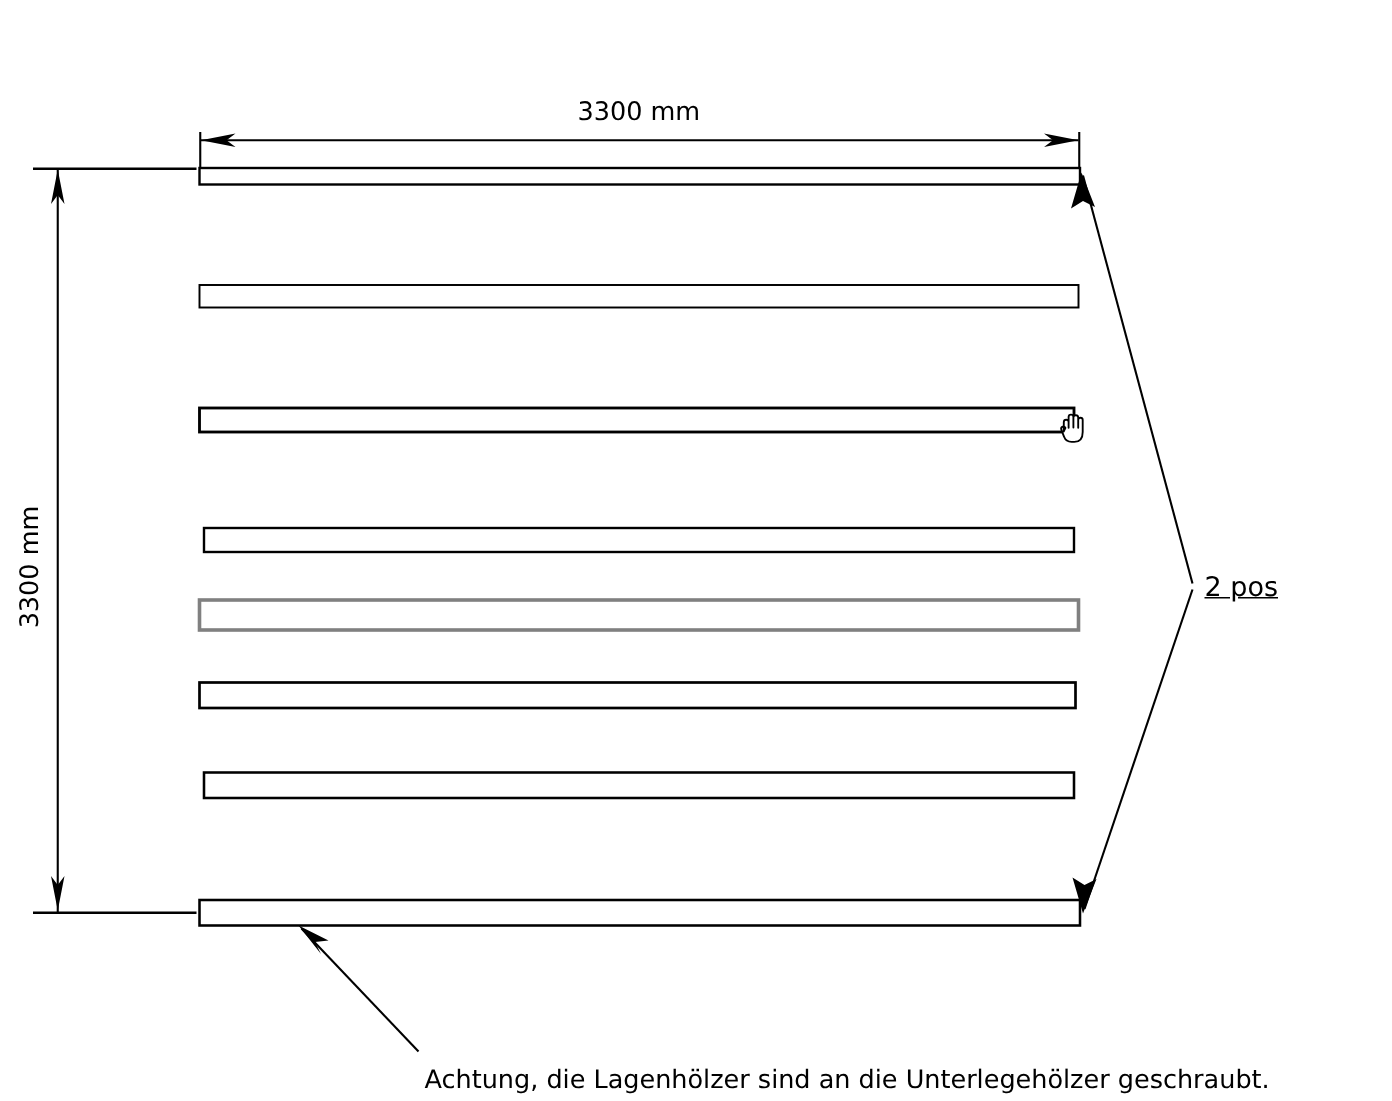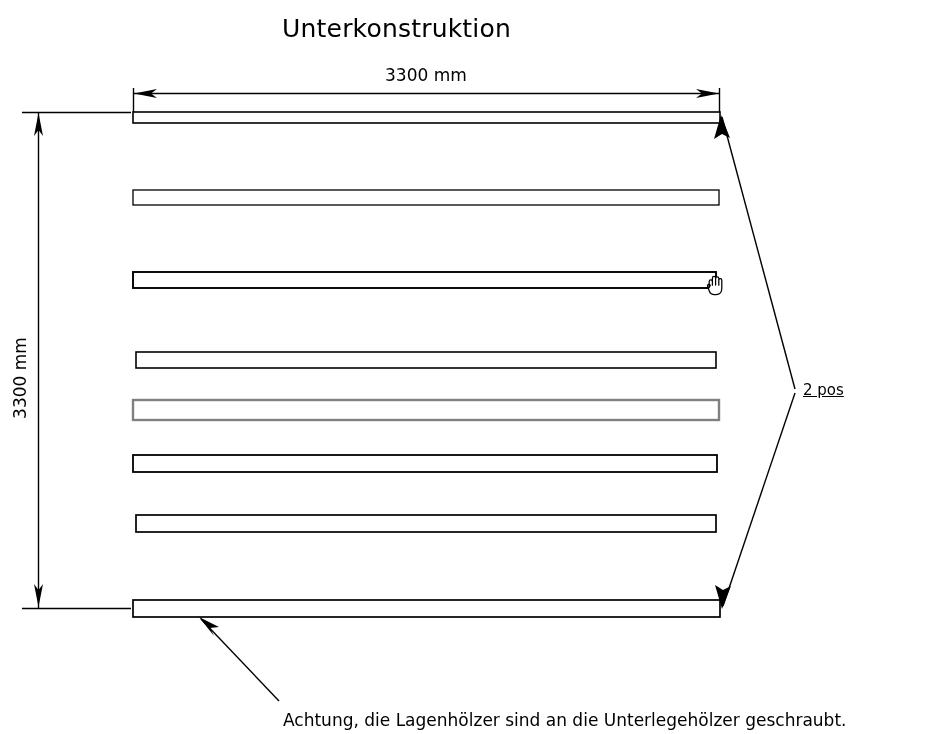--- a/index.html
+++ b/index.html
@@ -48,21 +48,21 @@
     top: 368px;
     width: 120px;
     text-align: center;
     font-size: 17px;
     transform: rotate(-90deg);
     transform-origin: 50% 50%;
   }
   #pos-label {
     left: 803px;
     top: 381px;
-    font-size: 15px;
+    font-size: 18px;
     text-decoration: underline;
   }
   #note-block {
     left: 283px;
     top: 648px;
     font-size: 17px;
     line-height: 24px;
   }
   #note-block div { white-space: pre; margin-top: 12px; }
   #cursor-layer {
@@ -120,21 +120,20 @@
       <polygon points="722,609 715,585 723,590 731,586" fill="#000000"></polygon>
     </g>
 
     <g>
       <line x1="279" y1="701" x2="201" y2="619" stroke="#000000" stroke-width="1.4"></line>
       <polygon points="199,617 214,636 210,628 219,627" fill="#000000"></polygon>
     </g>
 
   </svg>
 
-  <div class="txt" id="page-title">Unterkonstruktion</div>
 
   <div class="txt" id="dim-top-label">3300 mm</div>
 
   <div class="txt" id="dim-left-label">3300 mm</div>
 
   <div class="txt" id="pos-label">2 pos</div>
 
   <div class="txt" id="note-block">
     <div>Achtung, die Lagenhölzer sind an die Unterlegehölzer geschraubt.</div>
     

